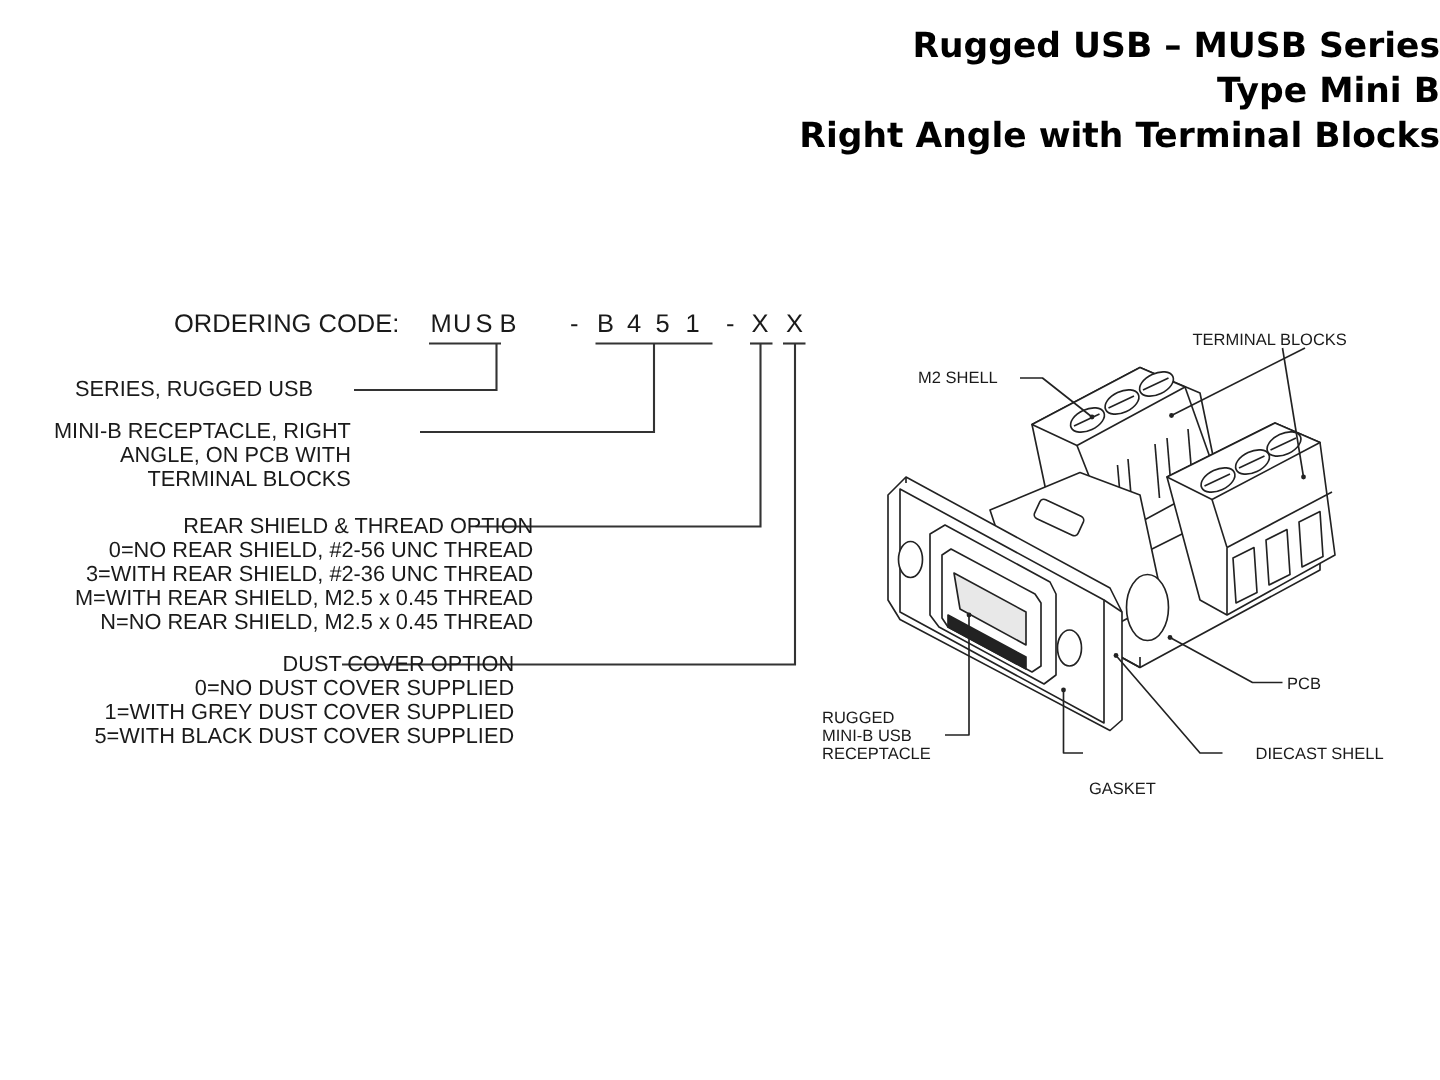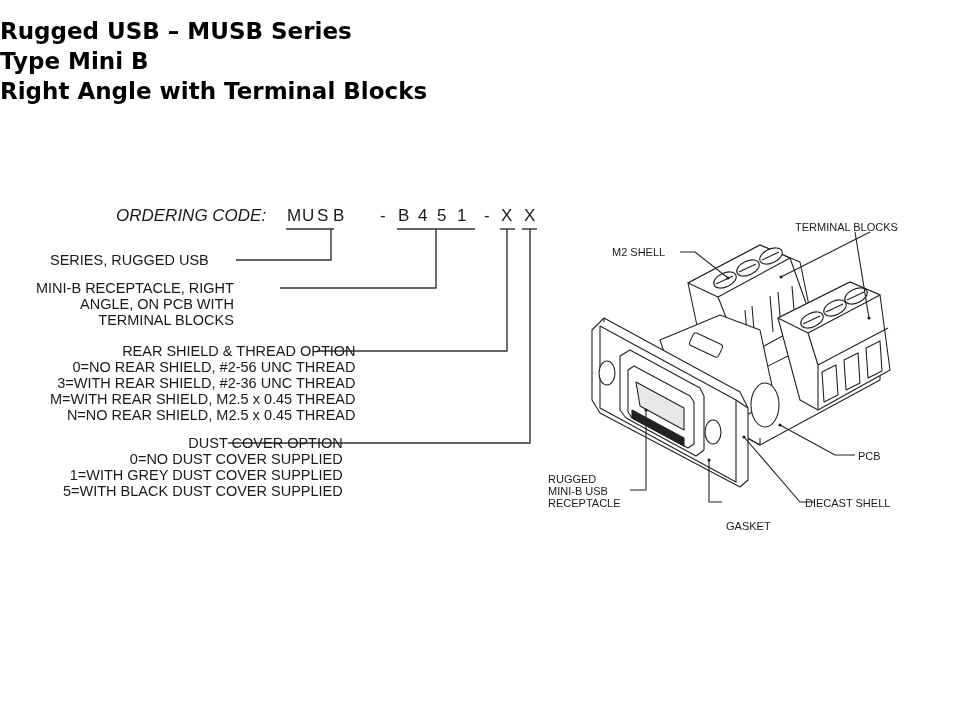--- a/index.html
+++ b/index.html
@@ -1,20 +1,20 @@
 <!DOCTYPE html>
 <html><head>
 <meta charset="utf-8">
 <style>
   html, body { margin: 0; padding: 0; background: #ffffff; }
   body { width: 960px; height: 720px; position: relative; overflow: hidden; font-family: "DejaVu Sans", sans-serif; }
-  .title-block { position: absolute; left: 0; top: 16px; width: 960px; text-align: left; }
+  .title-block { position: absolute; left: 0; top: 16px; width: 960px; text-align: right; }
   .title-line { font-family: "DejaVu Sans", sans-serif; font-weight: bold; font-size: 23px; line-height: 30px; color: #000; }
   .lbl { position: absolute; font-family: "Liberation Sans", sans-serif; color: #1a1a1a; white-space: nowrap; }
-  .order { font-size: 17px; font-style: italic; }
+  .order { font-size: 17px; }
   .opt { font-size: 14.5px; line-height: 16px; text-align: right; }
   .callout { font-size: 11px; line-height: 12px; color: #1a1a1a; }
   .code-char { position: absolute; font-family: "Liberation Sans", sans-serif; font-size: 17px; color: #1a1a1a; }
   svg.lines { position: absolute; left: 0; top: 0; }
 </style>
 </head>
 <body>
 
 <div class="title-block">
   <div class="title-line">Rugged USB – MUSB Series</div>
@@ -164,14 +164,14 @@
 </svg>
 
 <div class="lbl callout" style="left:795px; top:221px;">TERMINAL BLOCKS</div>
 <div class="lbl callout" style="left:612px; top:246px;">M2 SHELL</div>
 <div class="lbl callout" style="left:548px; top:473px;">
   <div>RUGGED</div>
   <div>MINI-B USB</div>
   <div>RECEPTACLE</div>
 </div>
 <div class="lbl callout" style="left:726px; top:497px;margin-top:23px;">GASKET</div>
-<div class="lbl callout" style="left:786px; top:497px;padding-left:19px;">DIECAST SHELL</div>
+<div class="lbl callout" style="left:818px; top:497px;padding-left:19px;">DIECAST SHELL</div>
 <div class="lbl callout" style="left:858px; top:450px;">PCB</div>
 
 </body></html>

